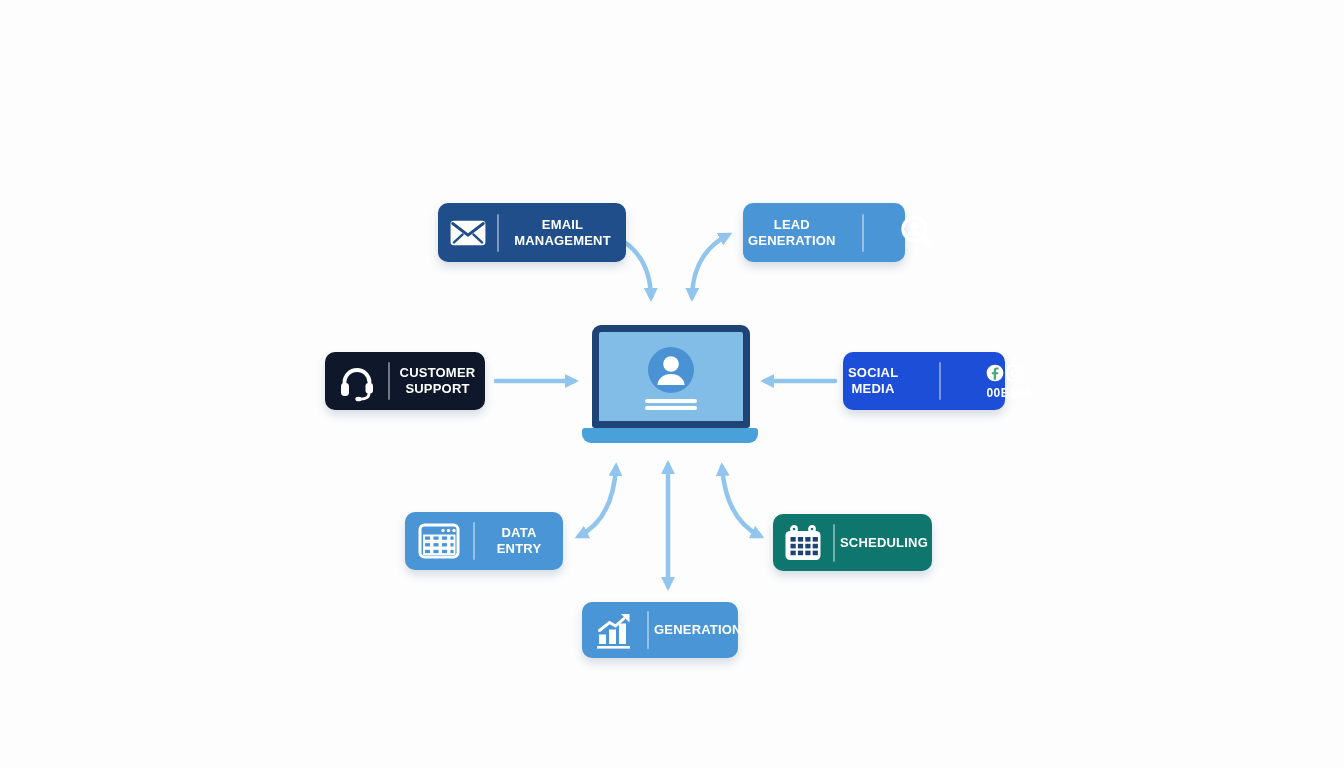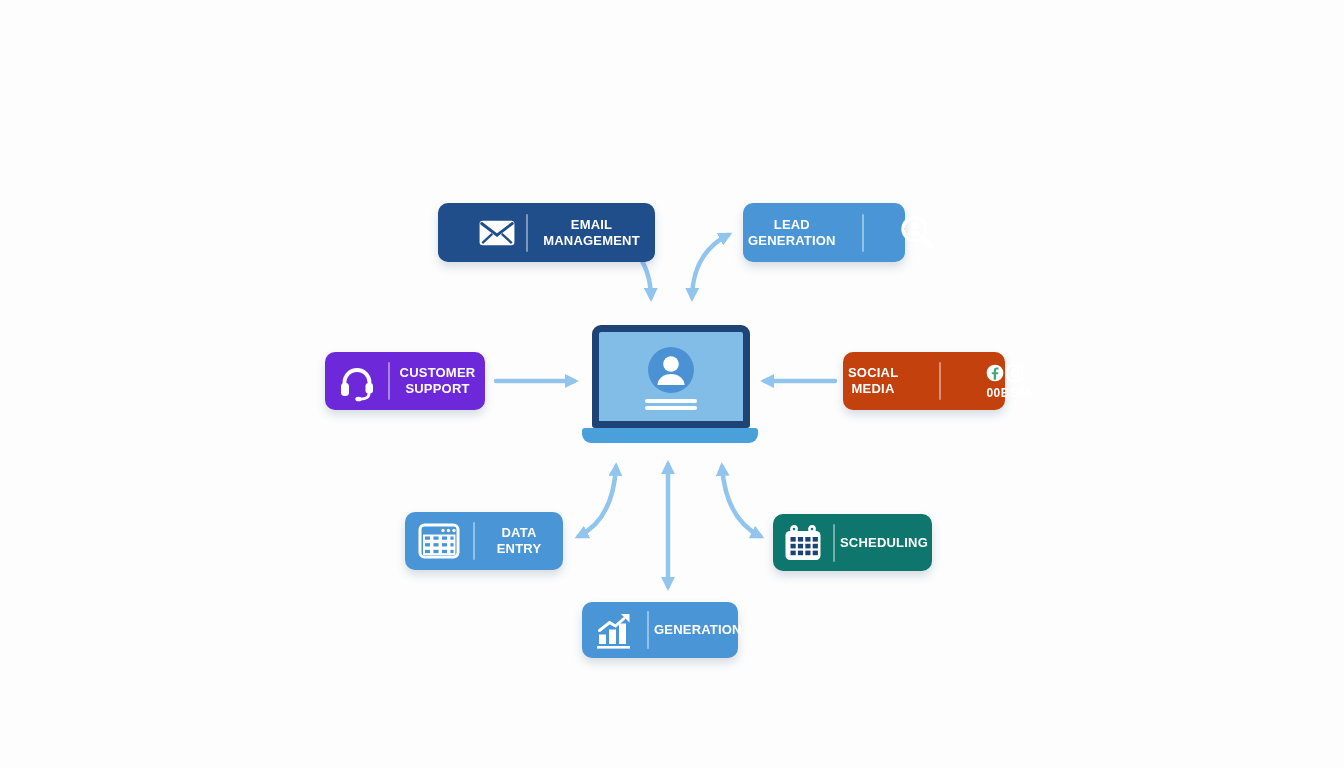--- a/index.html
+++ b/index.html
@@ -28,24 +28,24 @@
     position:absolute;display:flex;align-items:center;
     border-radius:10px;color:#fff;
     box-shadow:0 5px 10px rgba(40,70,110,.18);
   }
   .icon-zone{display:flex;align-items:center;justify-content:center;flex:0 0 auto;}
   .vdivider{width:2px;height:38px;background:rgba(255,255,255,.42);border-radius:1px;flex:0 0 auto;}
   .label{
     flex:1;text-align:center;font-weight:bold;font-size:13px;line-height:1.22;
     letter-spacing:.2px;padding:0 5px;
   }
-  #node-email  {left:438px;top:203px;width:188px;height:59px;background:#1f4e8a;padding-left:29px;}
+  #node-email  {left:438px;top:203px;width:188px;height:59px;background:#1f4e8a;}
   #node-lead   {left:743px;top:203px;width:162px;height:59px;background:#4a95d5;gap:21px;}
-  #node-support{left:325px;top:352px;width:160px;height:58px;background:#6d28d9;}
-  #node-social {left:843px;top:352px;width:162px;height:58px;background:#c2410c;gap:36px;}
+  #node-support{left:325px;top:352px;width:160px;height:58px;background:#0f172a;}
+  #node-social {left:843px;top:352px;width:162px;height:58px;background:#1d4ed8;gap:36px;}
   #node-data   {left:405px;top:512px;width:158px;height:58px;background:#4a95d5;}
   #node-sched  {left:773px;top:514px;width:159px;height:57px;background:#0f766e;}
   #node-report {left:582px;top:602px;width:156px;height:56px;background:#4a95d5;}
 
   #node-email .icon-zone{width:59px;}
   #node-support .icon-zone{width:63px;}
   #node-data .icon-zone{width:68px;}
   #node-sched .icon-zone{width:60px;}
   #node-report .icon-zone{width:65px;}
   #node-lead .icon-zone,#node-social .icon-zone{width:65px;}

